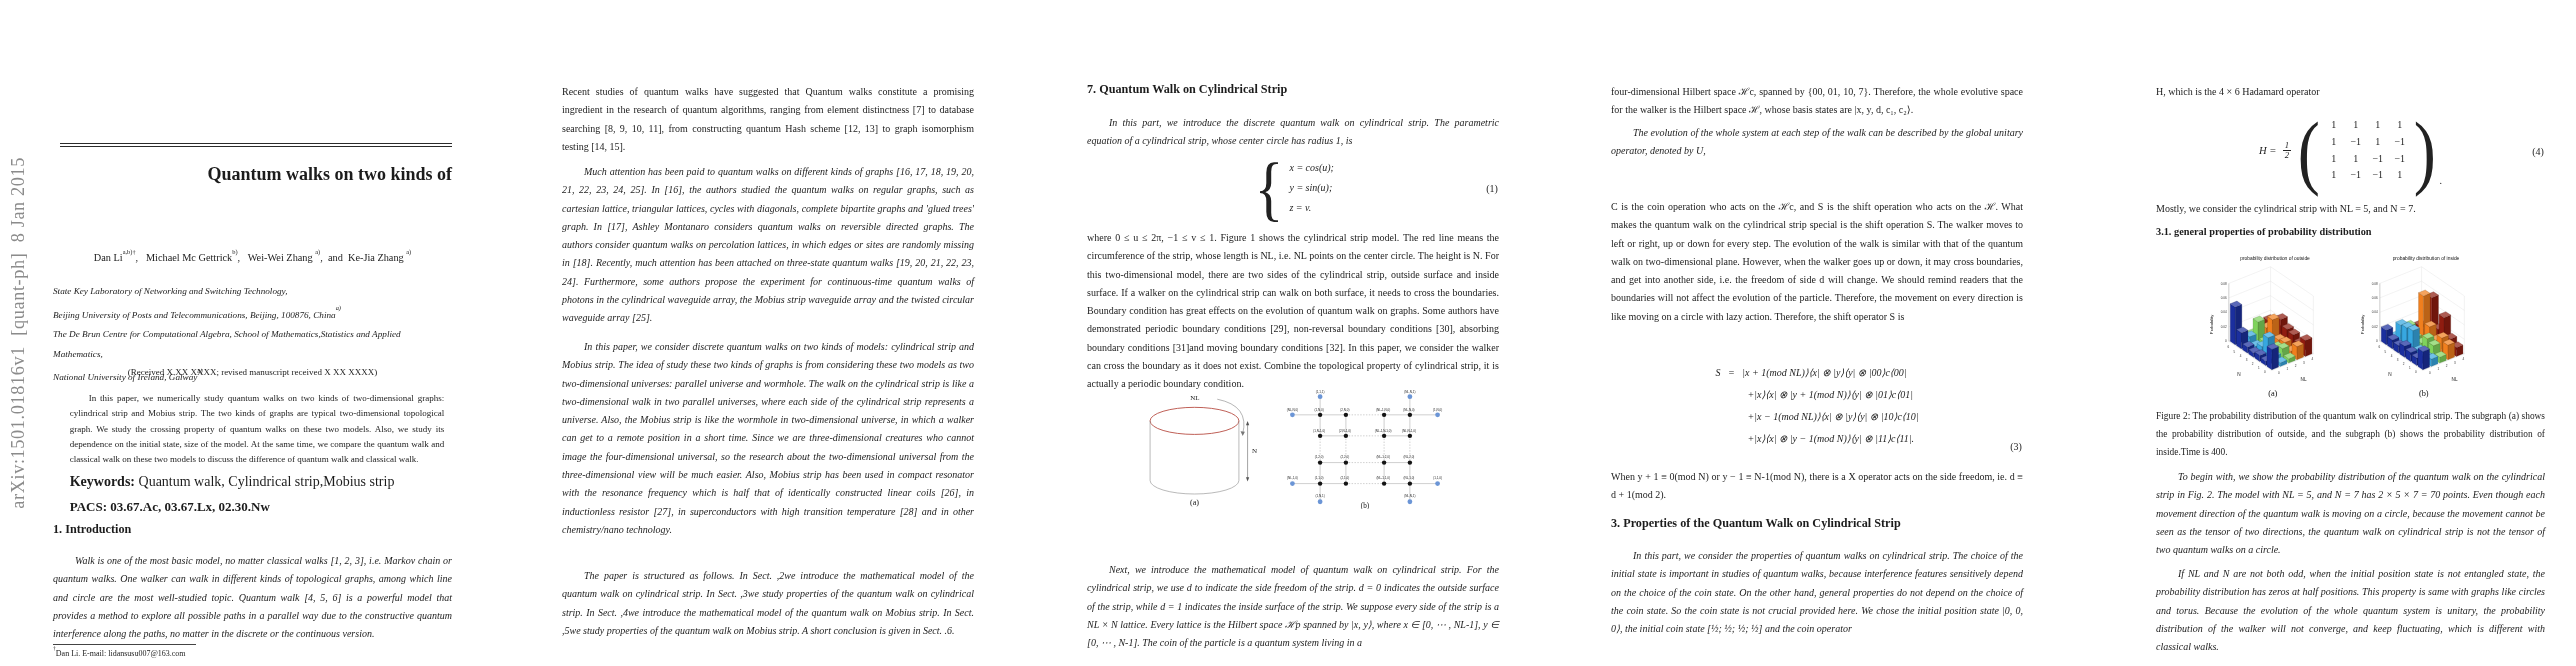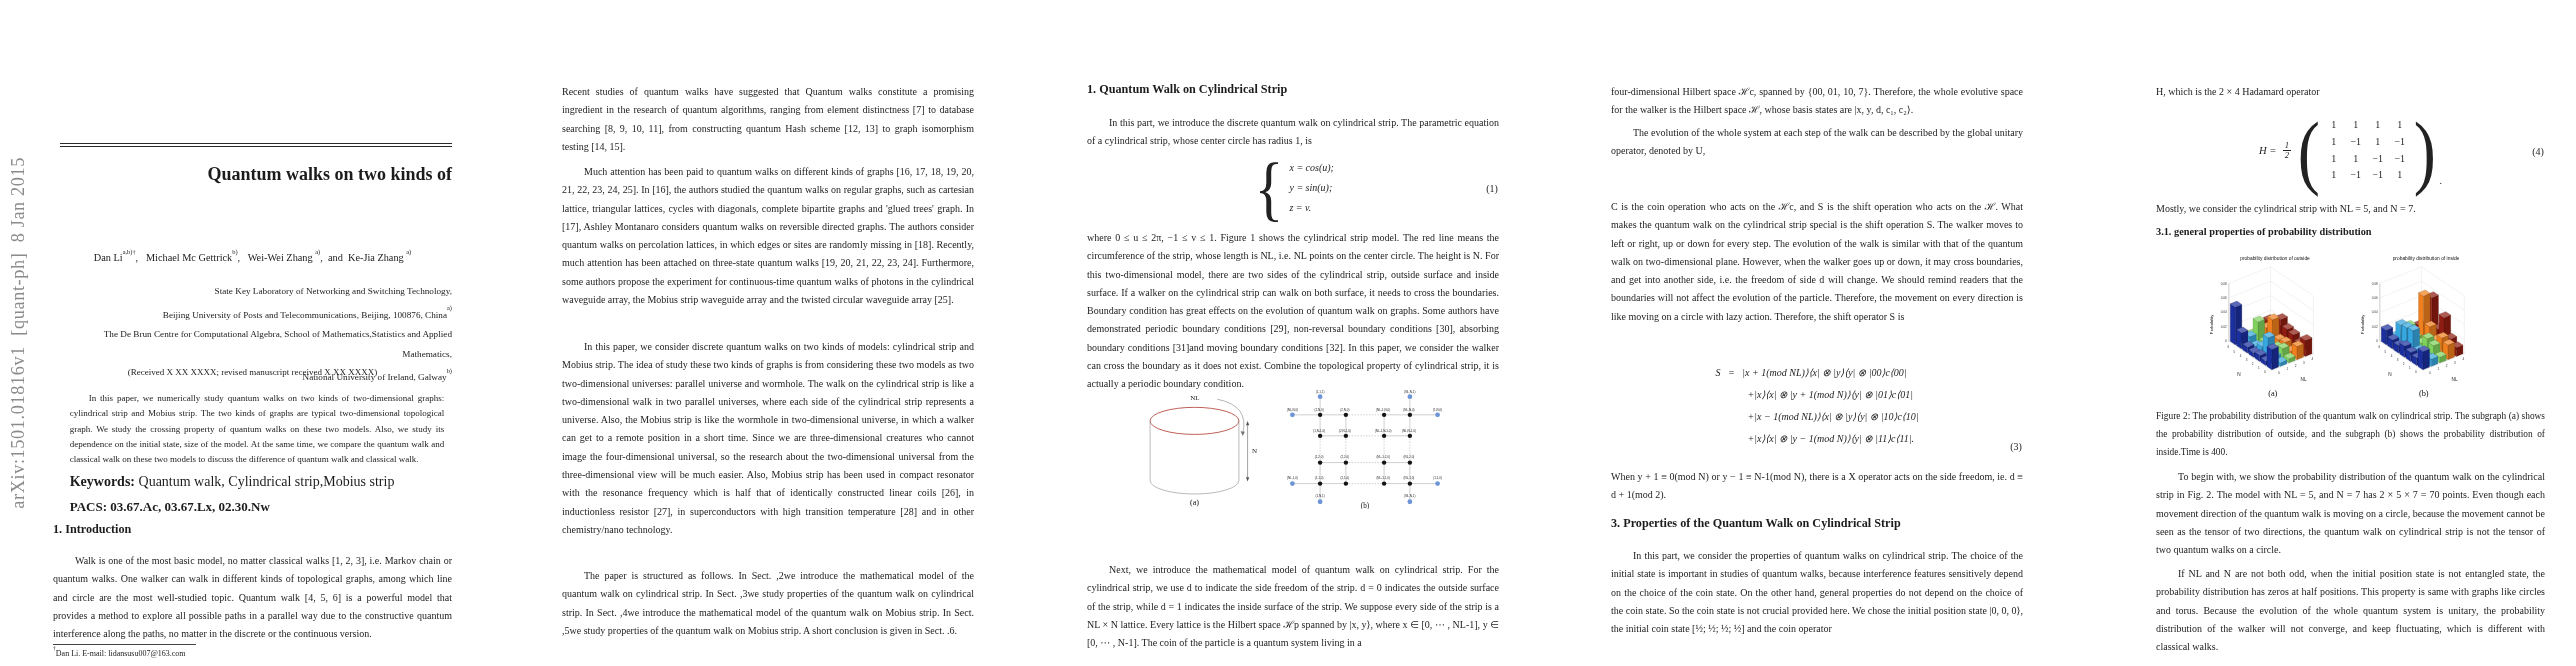--- a/index.html
+++ b/index.html
@@ -8,27 +8,27 @@
   .page{position:absolute;top:0;height:667px;}
   .p1{left:53px;width:399px;}
   .p2{left:562px;width:412px;}
   .p3{left:1087px;width:412px;}
   .p4{left:1611px;width:412px;}
   .p5{left:2156px;width:389px;}
   .banner{position:absolute;left:7.8px;top:157px;writing-mode:vertical-rl;transform:rotate(180deg);
           font-size:18.3px;color:#8b8b8b;white-space:pre;letter-spacing:0.6px;}
   .blk{position:absolute;left:0;right:0;}
   .par{font-size:10px;line-height:18.3px;text-align:justify;}
-  .indent{text-indent:22px;}
+  .indent{text-indent:22px;font-style:italic;}
   .double-rule{position:absolute;left:6.7px;right:0;height:2.2px;border-top:0.8px solid #2b2b2b;border-bottom:0.8px solid #2b2b2b;}
   .title{text-align:right;font-size:18px;font-weight:bold;line-height:31px;}
   .title sup{font-size:10px;}
   .authors{text-align:center;font-size:10.3px;white-space:pre;}
   .authors sup,.affil-line sup{font-size:6.4px;position:relative;top:-3.3px;}
-  .affils{text-align:right;font-size:9.2px;line-height:19.5px;}
+  .affils{text-align:left;font-style:italic;font-size:9.2px;line-height:19.5px;}
   .received{text-align:center;font-size:9px;}
   .abstract{left:16.7px;right:7.8px;font-size:9px;line-height:15.3px;text-align:justify;text-indent:19px;}
   .kw{left:16.7px;right:7.8px;font-size:14px;}
   .kw b{font-weight:bold;}
   .pacs{left:16.7px;right:7.8px;font-size:13px;font-weight:bold;}
   .h2{font-size:12.2px;font-weight:bold;}
   .h3{font-size:10.3px;font-weight:bold;}
   .fnrule{position:absolute;width:143px;border-top:0.7px solid #444;}
   .footnote{font-size:8px;}
   .footnote sup{font-size:5.6px;position:relative;top:-2.2px;}
@@ -83,21 +83,21 @@
   </div>
 
   <div class="page p2">
     <div class="blk par" style="top:83px">Recent studies of quantum walks have suggested that Quantum walks constitute a promising ingredient in the research of quantum algorithms, ranging from element distinctness [7] to database searching [8, 9, 10, 11], from constructing quantum Hash scheme [12, 13] to graph isomorphism testing [14, 15].</div>
     <div class="blk par indent" style="top:163px">Much attention has been paid to quantum walks on different kinds of graphs [16, 17, 18, 19, 20, 21, 22, 23, 24, 25]. In [16], the authors studied the quantum walks on regular graphs, such as cartesian lattice, triangular lattices, cycles with diagonals, complete bipartite graphs and 'glued trees' graph. In [17], Ashley Montanaro considers quantum walks on reversible directed graphs. The authors consider quantum walks on percolation lattices, in which edges or sites are randomly missing in [18]. Recently, much attention has been attached on three-state quantum walks [19, 20, 21, 22, 23, 24]. Furthermore, some authors propose the experiment for continuous-time quantum walks of photons in the cylindrical waveguide array, the Mobius strip waveguide array and the twisted circular waveguide array [25].</div>
     <div class="blk par indent" style="top:338px">In this paper, we consider discrete quantum walks on two kinds of models: cylindrical strip and Mobius strip. The idea of study these two kinds of graphs is from considering these two models as two two-dimensional universes: parallel universe and wormhole. The walk on the cylindrical strip is like a two-dimensional walk in two parallel universes, where each side of the cylindrical strip represents a universe. Also, the Mobius strip is like the wormhole in two-dimensional universe, in which a walker can get to a remote position in a short time. Since we are three-dimensional creatures who cannot image the four-dimensional universal, so the research about the two-dimensional universal from the three-dimensional view will be much easier. Also, Mobius strip has been used in compact resonator with the resonance frequency which is half that of identically constructed linear coils [26], in inductionless resistor [27], in superconductors with high transition temperature [28] and in other chemistry/nano technology.</div>
     <div class="blk par indent" style="top:567px">The paper is structured as follows. In Sect. ,2we introduce the mathematical model of the quantum walk on cylindrical strip. In Sect. ,3we study properties of the quantum walk on cylindrical strip. In Sect. ,4we introduce the mathematical model of the quantum walk on Mobius strip. In Sect. ,5we study properties of the quantum walk on Mobius strip. A short conclusion is given in Sect. .6.</div>
   </div>
 
   <div class="page p3">
-    <div class="blk h2" style="top:82px">1. Quantum Walk on Cylindrical Strip</div>
+    <div class="blk h2" style="top:82px">7. Quantum Walk on Cylindrical Strip</div>
     <div class="blk par indent" style="top:114px">In this part, we introduce the discrete quantum walk on cylindrical strip. The parametric equation of a cylindrical strip, whose center circle has radius 1, is</div>
     <div class="eq" style="top:158px">
       <div class="eq-inner">
         <span class="brace">{</span>
         <div class="cases">
           <div class="mi">x = cos(u);</div>
           <div class="mi">y = sin(u);</div>
           <div class="mi">z = v.</div>
         </div>
       </div>
@@ -209,21 +209,21 @@
         <div class="eq3line">+|x⟩⟨x| ⊗ |y − 1(mod N)⟩⟨y| ⊗ |11⟩c⟨11|.</div>
       </div>
       <span class="eqnum-b">(3)</span>
     </div>
     <div class="blk par" style="top:468px">When y + 1 ≡ 0(mod N) or y − 1 ≡ N-1(mod N), there is a X operator acts on the side freedom, ie. d ≡ d + 1(mod 2).</div>
     <div class="blk h2" style="top:516px">3. Properties of the Quantum Walk on Cylindrical Strip</div>
     <div class="blk par indent" style="top:547px">In this part, we consider the properties of quantum walks on cylindrical strip. The choice of the initial state is important in studies of quantum walks, because interference features sensitively depend on the choice of the coin state. On the other hand, general properties do not depend on the choice of the coin state. So the coin state is not crucial provided here. We chose the initial position state |0, 0, 0⟩, the initial coin state [½; ½; ½; ½] and the coin operator</div>
   </div>
 
   <div class="page p5">
-    <div class="blk par" style="top:83px">H, which is the 2 × 4 Hadamard operator</div>
+    <div class="blk par" style="top:83px">H, which is the 4 × 6 Hadamard operator</div>
     <div class="eq" style="top:109px;height:83px">
       <div class="eq-inner" style="height:83px">
         <span class="mi" style="font-size:10.6px;margin-right:2.2px">H =</span>
         <span class="frac">
             <span class="fn">1</span>
             <span>2</span>
           </span>
         <span class="paren">(</span>
         <span class="mat" id="matrix">
             <div>1</div>

